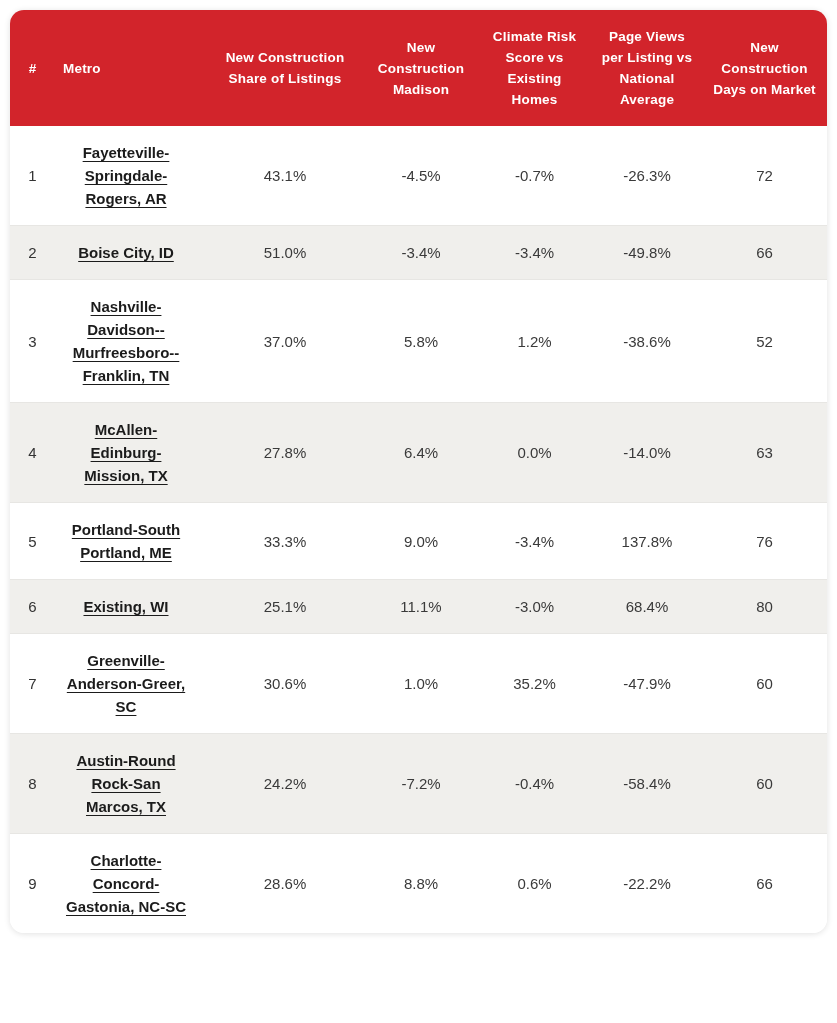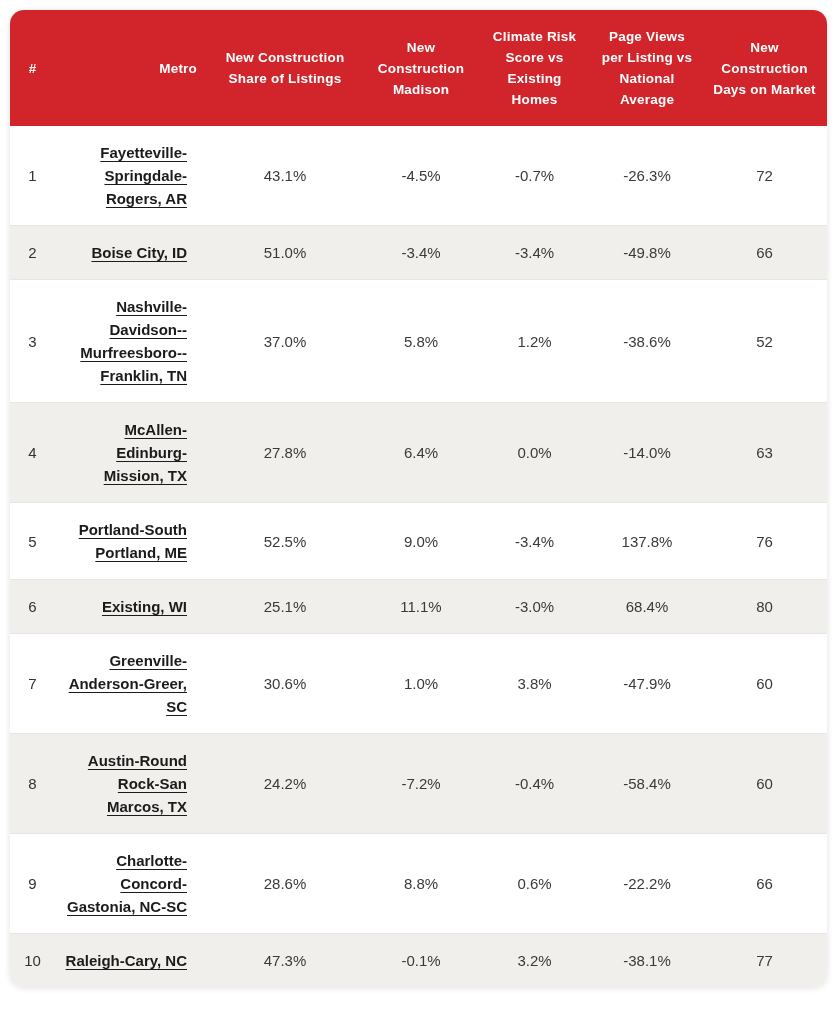--- a/index.html
+++ b/index.html
@@ -37,37 +37,37 @@
     background: #d2242b;
     color: #ffffff;
     font-weight: bold;
     font-size: 13.5px;
     line-height: 21px;
     letter-spacing: 0.2px;
     text-align: center;
     vertical-align: middle;
     padding: 16px 8px;
   }
-  thead th.th-metro { text-align: right; }
+  thead th.th-metro { text-align: left; }
 
   tbody td {
     font-size: 15px;
     line-height: 23px;
     color: #3a3a3a;
     vertical-align: middle;
     padding: 15px 8px;
     text-align: center;
   }
   tbody tr { background: #ffffff; }
   tbody tr.stripe { background: #f0efec; }
   tbody tr + tr td { border-top: 1px solid #e7e6e3; }
 
   td.rank { color: #333333; }
   td.metro {
-    text-align: right;
+    text-align: center;
     padding-left: 10px;
     padding-right: 18px;
   }
   td.metro a {
     color: #1b1b1b;
     font-weight: bold;
     text-decoration: underline;
     text-underline-offset: 3px;
   }
 </style>
@@ -130,41 +130,41 @@
             <td class="metro"><a href="#">McAllen-Edinburg-Mission, TX</a></td>
             <td>27.8%</td>
             <td>6.4%</td>
             <td>0.0%</td>
             <td>-14.0%</td>
             <td>63</td>
           </tr>
           <tr>
             <td class="rank">5</td>
             <td class="metro"><a href="#">Portland-South Portland, ME</a></td>
-            <td>52.5%</td>
+            <td>33.3%</td>
             <td>9.0%</td>
             <td>-3.4%</td>
             <td>137.8%</td>
             <td>76</td>
           </tr>
           <tr class="stripe">
             <td class="rank">6</td>
             <td class="metro"><a href="#">Existing, WI</a></td>
             <td>25.1%</td>
             <td>11.1%</td>
             <td>-3.0%</td>
             <td>68.4%</td>
             <td>80</td>
           </tr>
           <tr>
             <td class="rank">7</td>
             <td class="metro"><a href="#">Greenville-Anderson-Greer, SC</a></td>
             <td>30.6%</td>
             <td>1.0%</td>
-            <td>3.8%</td>
+            <td>35.2%</td>
             <td>-47.9%</td>
             <td>60</td>
           </tr>
           <tr class="stripe">
             <td class="rank">8</td>
             <td class="metro"><a href="#">Austin-Round Rock-San Marcos, TX</a></td>
             <td>24.2%</td>
             <td>-7.2%</td>
             <td>-0.4%</td>
             <td>-58.4%</td>
@@ -172,25 +172,16 @@
           </tr>
           <tr>
             <td class="rank">9</td>
             <td class="metro"><a href="#">Charlotte-Concord-Gastonia, NC-SC</a></td>
             <td>28.6%</td>
             <td>8.8%</td>
             <td>0.6%</td>
             <td>-22.2%</td>
             <td>66</td>
           </tr>
-          <tr class="stripe">
-            <td class="rank">10</td>
-            <td class="metro"><a href="#">Raleigh-Cary, NC</a></td>
-            <td>47.3%</td>
-            <td>-0.1%</td>
-            <td>3.2%</td>
-            <td>-38.1%</td>
-            <td>77</td>
-          </tr>
         </tbody>
     </table>
   </div>
 </div>
 
 </body></html>

